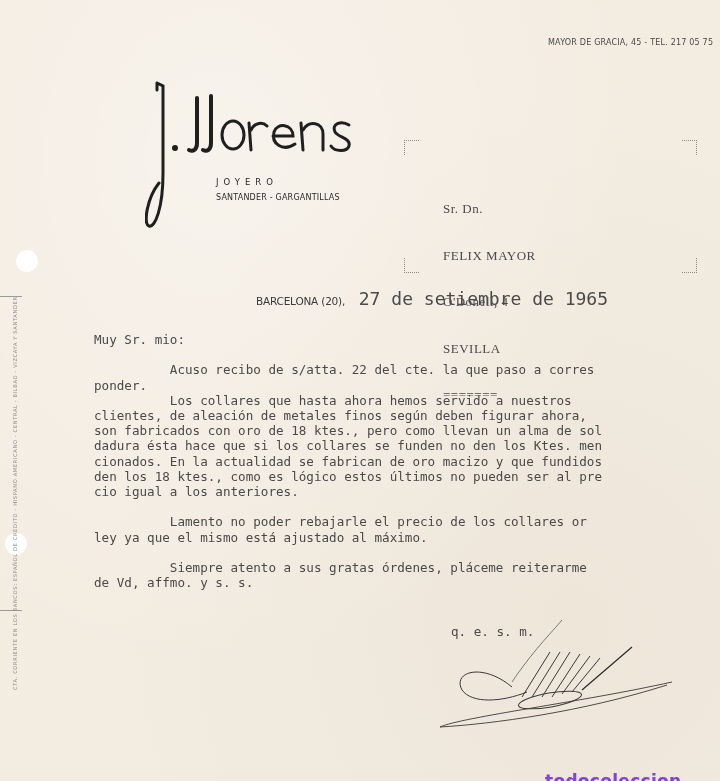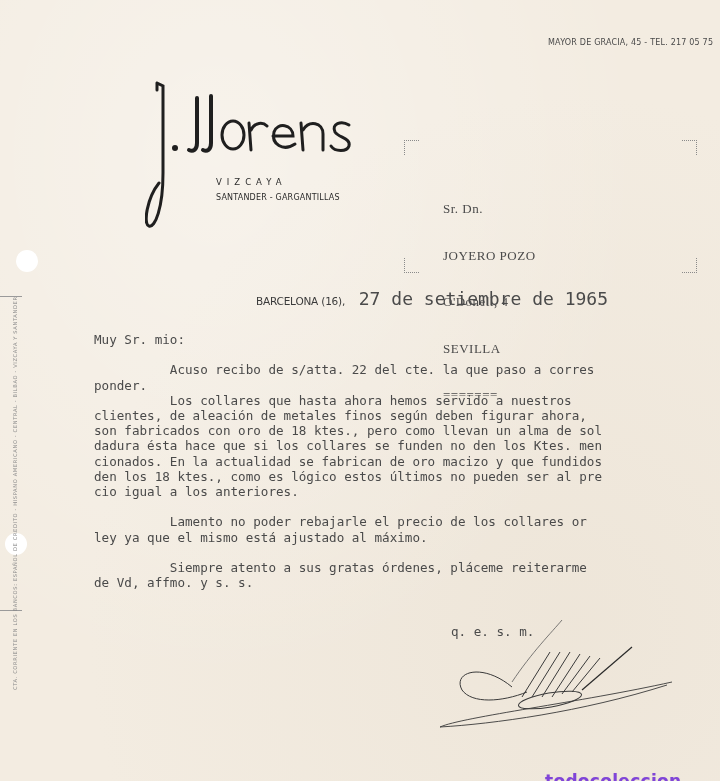--- a/index.html
+++ b/index.html
@@ -93,38 +93,38 @@
     <path d="M104 45 L106 72 M106 52 C110 44 118 44 122 48" fill="none" stroke="#1f1f1f" stroke-width="3" stroke-linecap="round"></path>
 
     <path d="M128 58 L148 58 C148 46 132 44 129 54 C126 66 138 74 150 66" fill="none" stroke="#1f1f1f" stroke-width="3" stroke-linecap="round"></path>
 
     <path d="M156 45 L158 72 M158 52 C164 42 178 44 178 56 L178 72" fill="none" stroke="#1f1f1f" stroke-width="3" stroke-linecap="round"></path>
 
     <path d="M204 47 C196 42 186 46 190 54 C194 60 206 60 204 68 C202 74 190 74 186 68" fill="none" stroke="#1f1f1f" stroke-width="3" stroke-linecap="round"></path>
   </svg>
 </div>
 
-<div class="joyero">VIZCAYA</div>
+<div class="joyero">JOYERO</div>
 <div class="fabricante">SANTANDER - GARGANTILLAS</div>
 
 <div class="corner c-tl"></div>
 <div class="corner c-tr"></div>
 <div class="corner c-bl"></div>
 <div class="corner c-br"></div>
 
 <div class="recipient">
   <div>Sr. Dn.</div>
-  <div>JOYERO POZO</div>
+  <div>FELIX MAYOR</div>
   <div>O'Donell, 4</div>
   <div>SEVILLA</div>
   <div>=======</div>
 </div>
 
 <div class="date-line">
-  <span class="date-city">BARCELONA (16),</span>
+  <span class="date-city">BARCELONA (20),</span>
   <span class="date-text">27 de setiembre de 1965</span>
 </div>
 
 <div class="body-text">Muy Sr. mio:
 
           Acuso recibo de s/atta. 22 del cte. la que paso a corres
 ponder.
           Los collares que hasta ahora hemos servido a nuestros
 clientes, de aleación de metales finos según deben figurar ahora,
 son fabricados con oro de 18 ktes., pero como llevan un alma de sol

